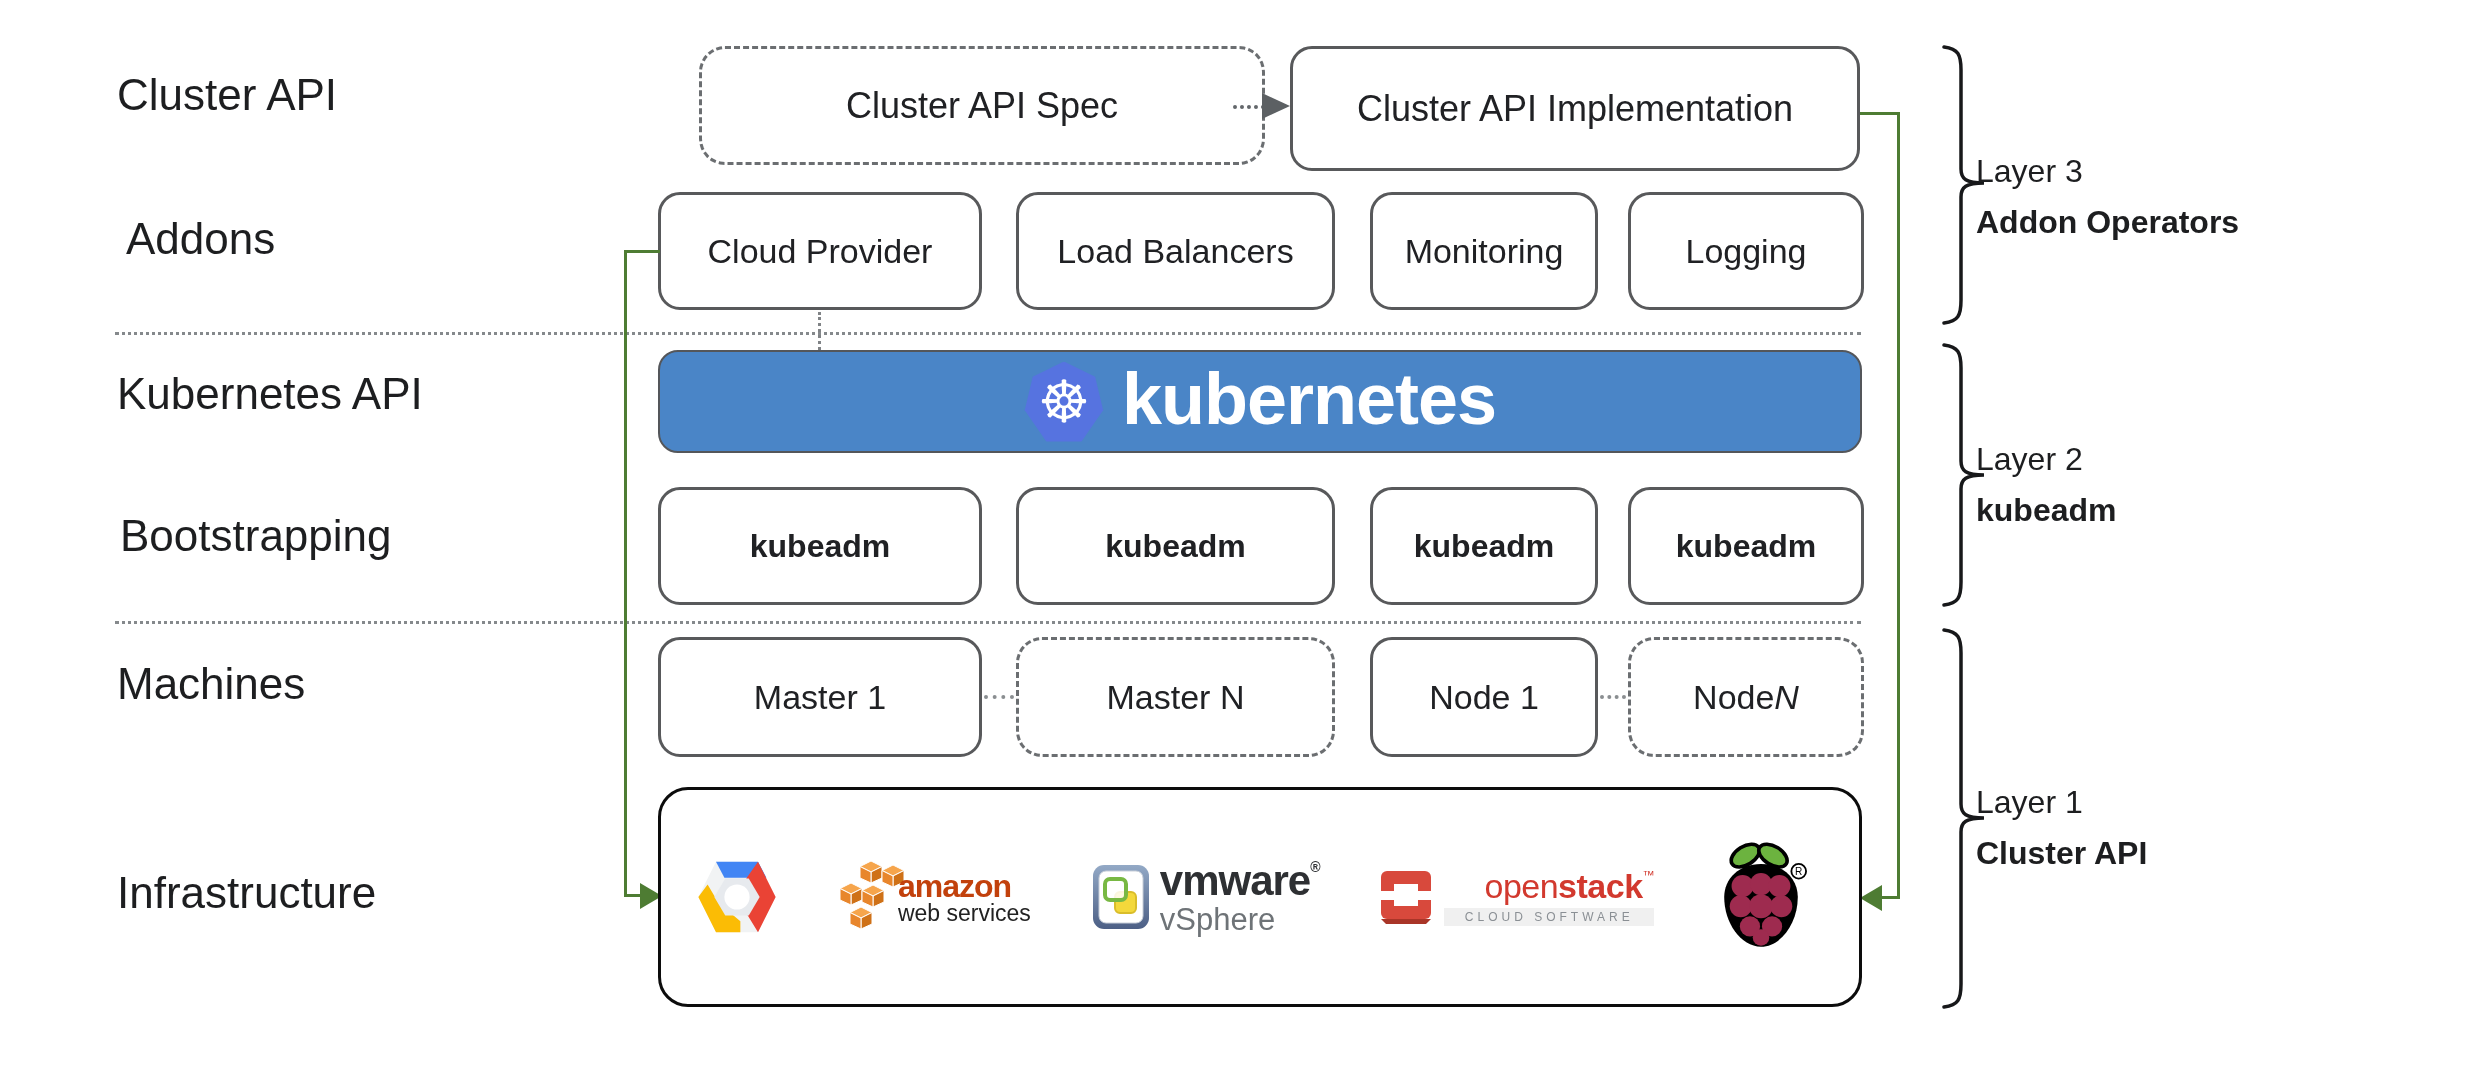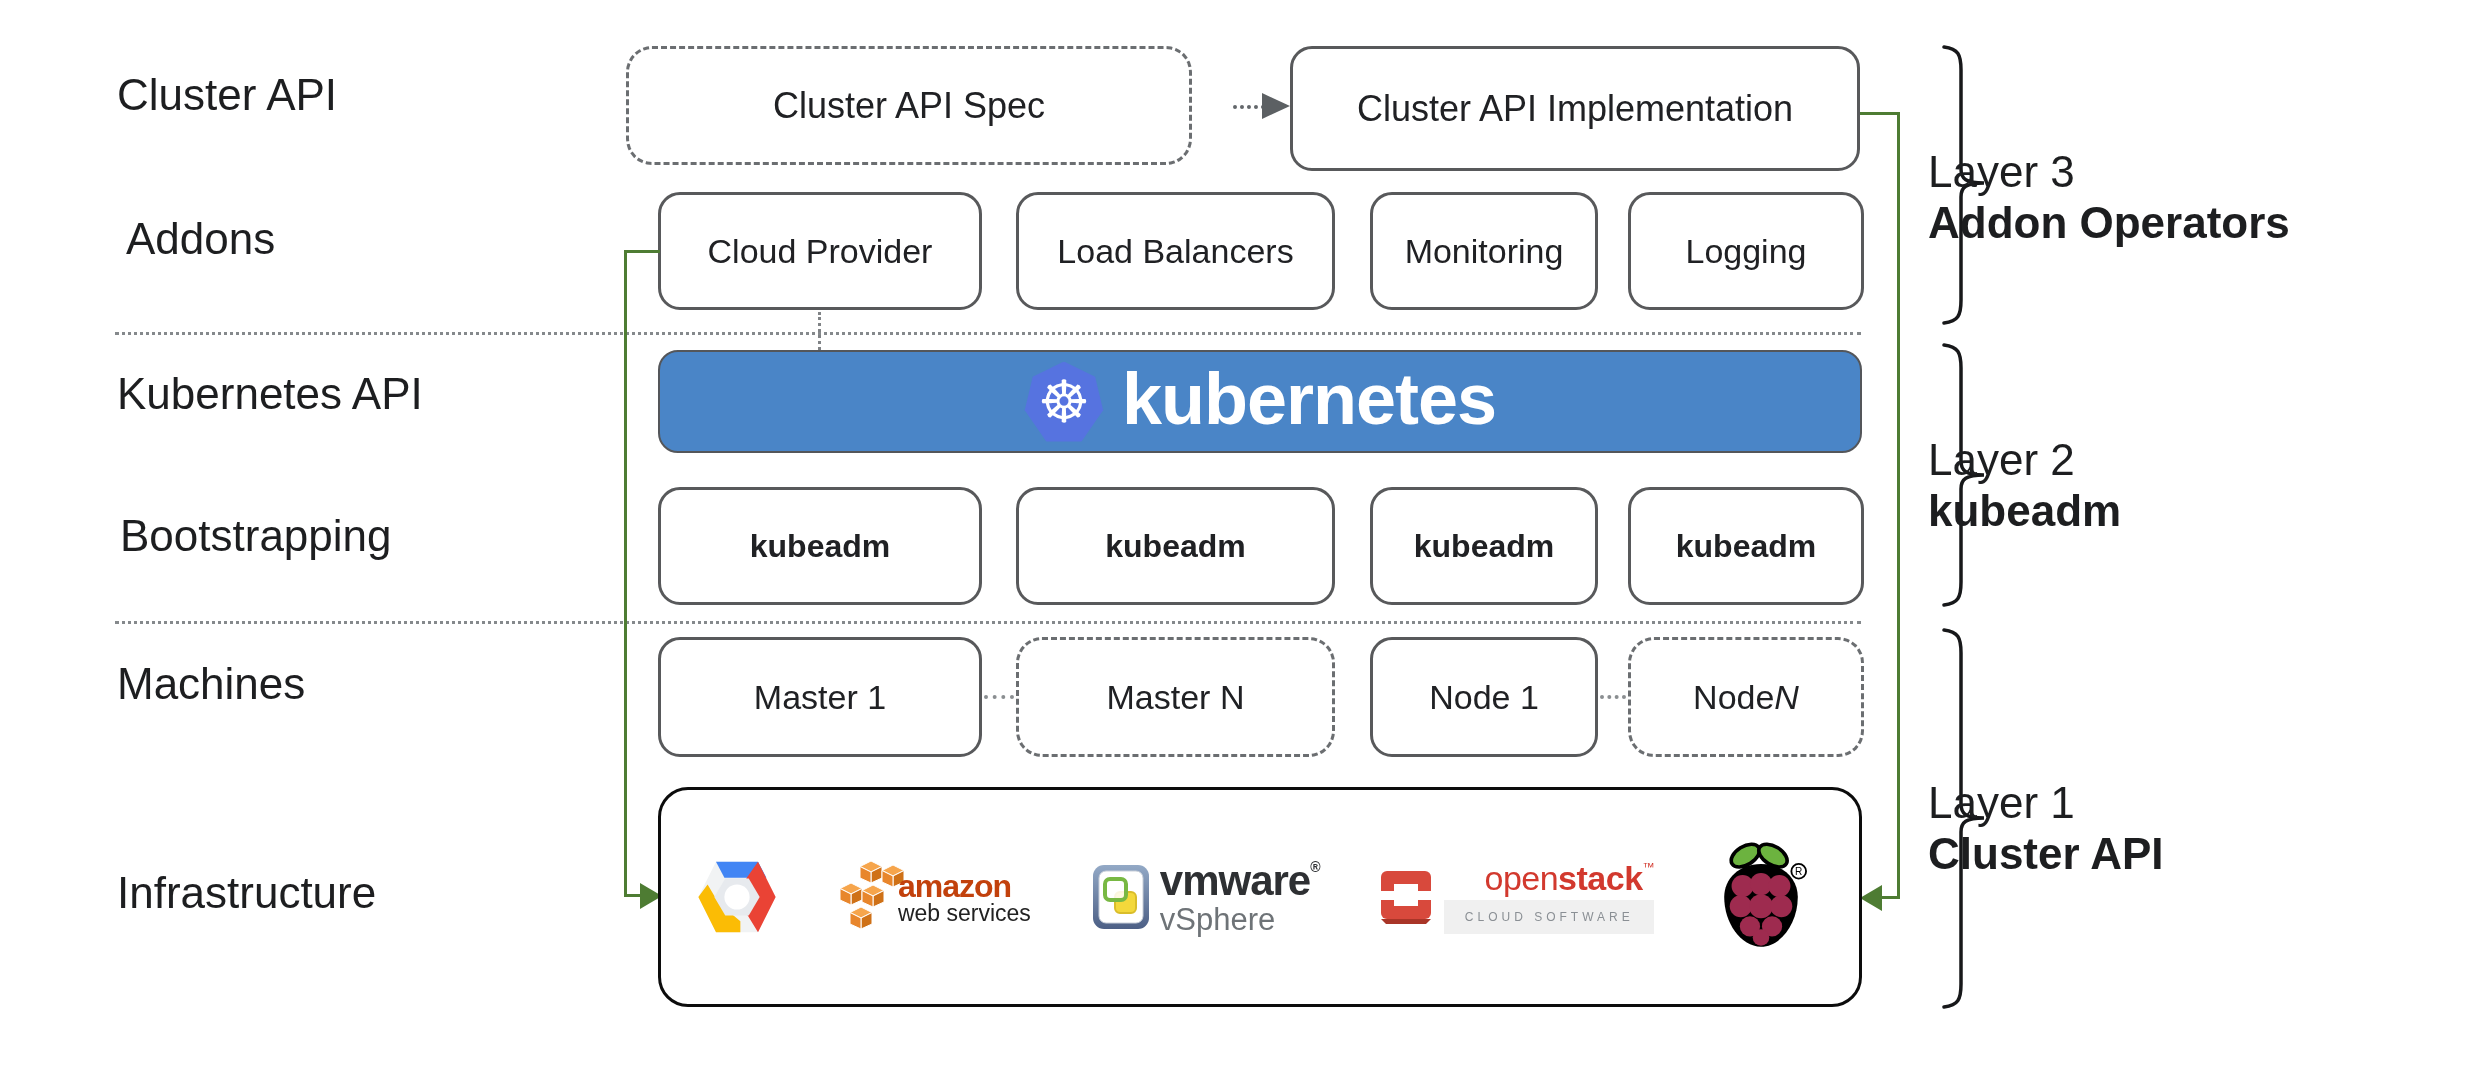--- a/index.html
+++ b/index.html
@@ -36,21 +36,21 @@
   .box.bold{font-weight:bold;font-size:32px;}
   
   .c1{left:658px;width:324px;}
   .c2{left:1016px;width:319px;}
   .c3{left:1370px;width:228px;}
   .c4{left:1628px;width:236px;}
   .r-addons{top:192px;height:118px;}
   .r-kubeadm{top:487px;height:118px;}
   .r-machines{top:637px;height:120px;}
   
-  .spec-box{left:626px;top:46px;width:566px;height:119px;font-size:36px;}
+  .spec-box{left:699px;top:46px;width:566px;height:119px;font-size:36px;}
   .impl-box{left:1290px;top:46px;width:570px;height:125px;font-size:36px;}
   
   .dot-arrow-line{left:1233px;top:105px;width:32px;height:0;border-top:4px dotted #63676b;}
   .dot-arrow-head{
     left:1262px;top:93px;width:0;height:0;
     border-left:28px solid #5c6063;border-top:13px solid transparent;border-bottom:13px solid transparent;
   }
   
   .separator{position:absolute;left:115px;width:1746px;height:0;border-top:3px dotted #85898c;}
   .sep1{top:332px;}
@@ -112,25 +112,25 @@
   .vm-main{font-weight:800;font-size:42px;color:var(--vmware-dark);letter-spacing:-1px;}
   .vm-reg{font-size:14px;vertical-align:top;}
   .vm-sub{font-size:31px;color:#6e7377;margin-top:2px;font-weight:400;}
   
   .os-text{display:flex;flex-direction:column;margin-left:10px;line-height:1;}
   .os-main{font-size:34px;color:var(--openstack-red);letter-spacing:-0.5px;margin-left:40px;}
   .os-main .os-stack{font-weight:bold;}
   .os-tm{font-size:12px;vertical-align:top;}
   .os-sub{
     font-size:12px;color:#8a8f94;letter-spacing:4px;margin-top:5px;
-    background:#f0f0f0;padding:11px 6px;text-align:center;
+    background:#f0f0f0;padding:3px 6px;text-align:center;
   }
   
   .bracket{position:absolute;left:1941px;width:46px;}
-  .layer-label{position:absolute;left:1928px;font-size:44px;line-height:51px;white-space:nowrap;}
+  .layer-label{position:absolute;left:1976px;font-size:32px;line-height:51px;white-space:nowrap;}
   .layer-label .l2{font-weight:bold;}
   .ll-3{top:146px;}
   .ll-2{top:434px;}
   .ll-1{top:777px;}
 </style>
 </head>
 <body>
 
 <div class="row-label" style="left:117px;top:70px;">Cluster API</div>
 <div class="row-label" style="left:126px;top:214px;">Addons</div>

